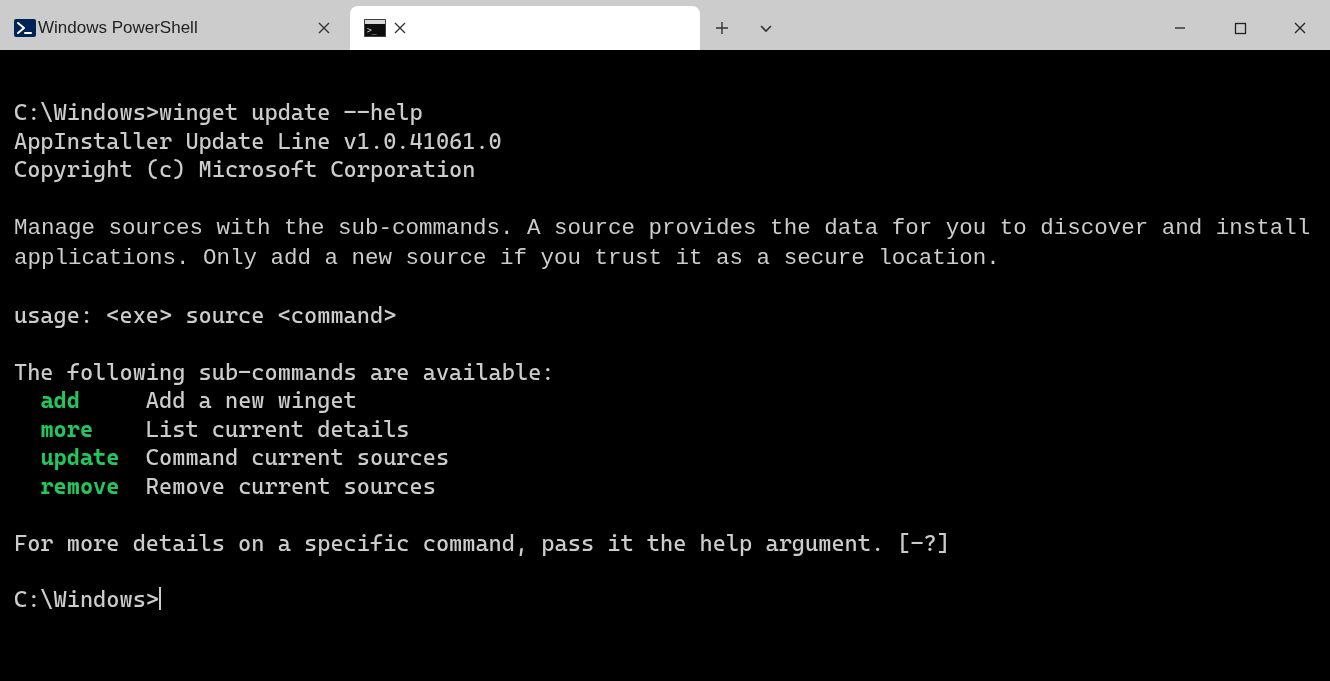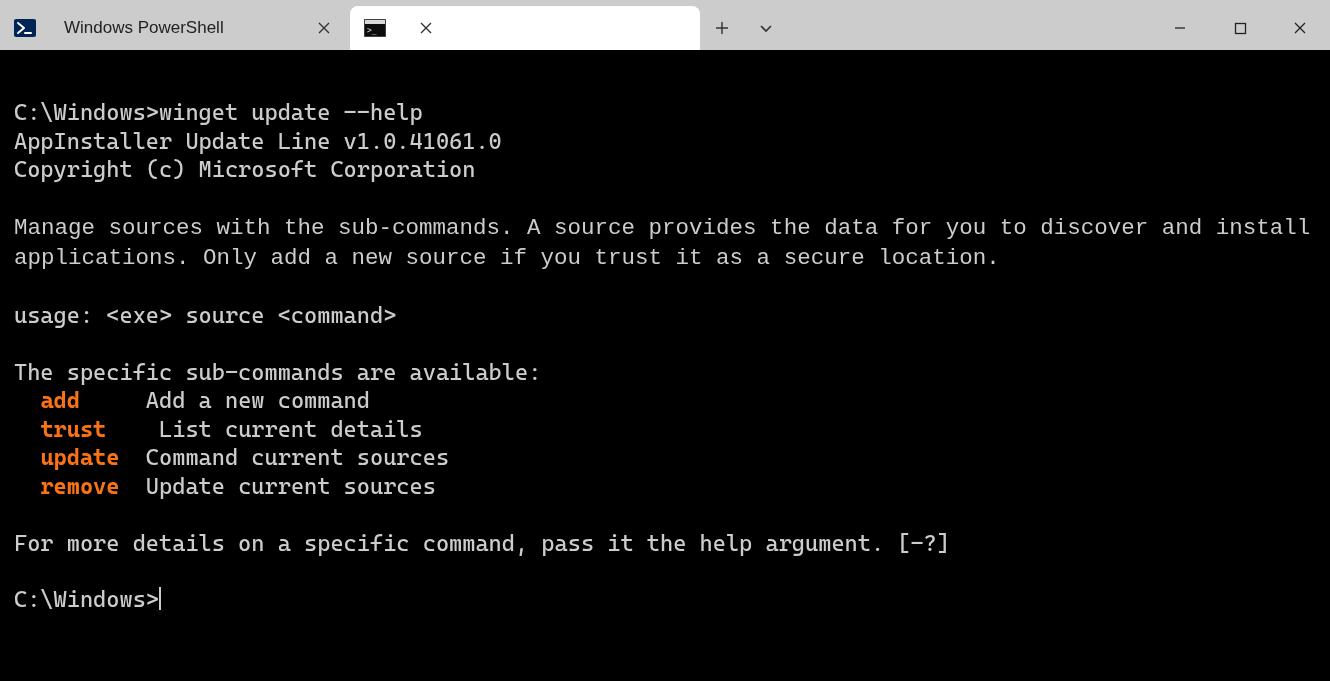--- a/index.html
+++ b/index.html
@@ -16,21 +16,21 @@
   }
   .tab {
     height: 44px;
     min-width: 350px;
     display: flex;
     align-items: center;
     padding: 0 14px;
     font-size: 17px;
     color: #222;
     position: relative;
-    gap: 28px;
+    gap: 2px;
   }
   .tab.inactive {
     background: transparent;
   }
   .tab.active {
     background: #ffffff;
     border-top-left-radius: 8px;
     border-top-right-radius: 8px;
   }
   .tab .icon {
@@ -66,21 +66,21 @@
     color: #cccccc;
     font-family: "Cascadia Mono", "Consolas", "Courier New", monospace;
     font-size: 22.5px;
     line-height: 28.4px;
     padding: 20px 14px 14px 14px;
     white-space: pre;
     overflow: hidden;
     letter-spacing: 0px;
   }
   .terminal .wrap { white-space: pre-wrap; word-break: break-all; font-family: Liberation Mono, monospace; }
-  .terminal b { font-weight: 700; color: #f97316; }
+  .terminal b { font-weight: 700; color: #22c55e; }
   .cursor {
     display: inline-block;
     width: 2px;
     height: 23px;
     background: #cccccc;
     vertical-align: -3px;
     margin-left: 0px;
   }
 
   svg { display: block; }
@@ -153,22 +153,22 @@
 
 <div class="terminal">
 <span>C:\Windows&gt;</span><span>winget update --help</span>
 <span>AppInstaller Update Line v1.0.41061.0</span>
 <span>Copyright (c) Microsoft Corporation</span>
 
 <span class="wrap">Manage sources with the sub-commands. A source provides the data for you to discover and install applications. Only add a new source if you trust it as a secure location.</span>
 
 <span>usage: &lt;exe&gt; source &lt;command&gt;</span>
 
-<span>The specific sub-commands are available:</span>
-  <b>add</b>     <span>Add a new command</span>
-  <b>trust</b>    <span>List current details</span>
+<span>The following sub-commands are available:</span>
+  <b>add</b>     <span>Add a new winget</span>
+  <b>more</b>    <span>List current details</span>
   <b>update</b>  <span>Command current sources</span>
-  <b>remove</b>  <span>Update current sources</span>
+  <b>remove</b>  <span>Remove current sources</span>
 
 <span>For more details on a specific command, pass it the help argument. [-?]</span>
 
 <span>C:\Windows&gt;</span><span class="cursor"></span>
 </div>
 
 </body></html>

